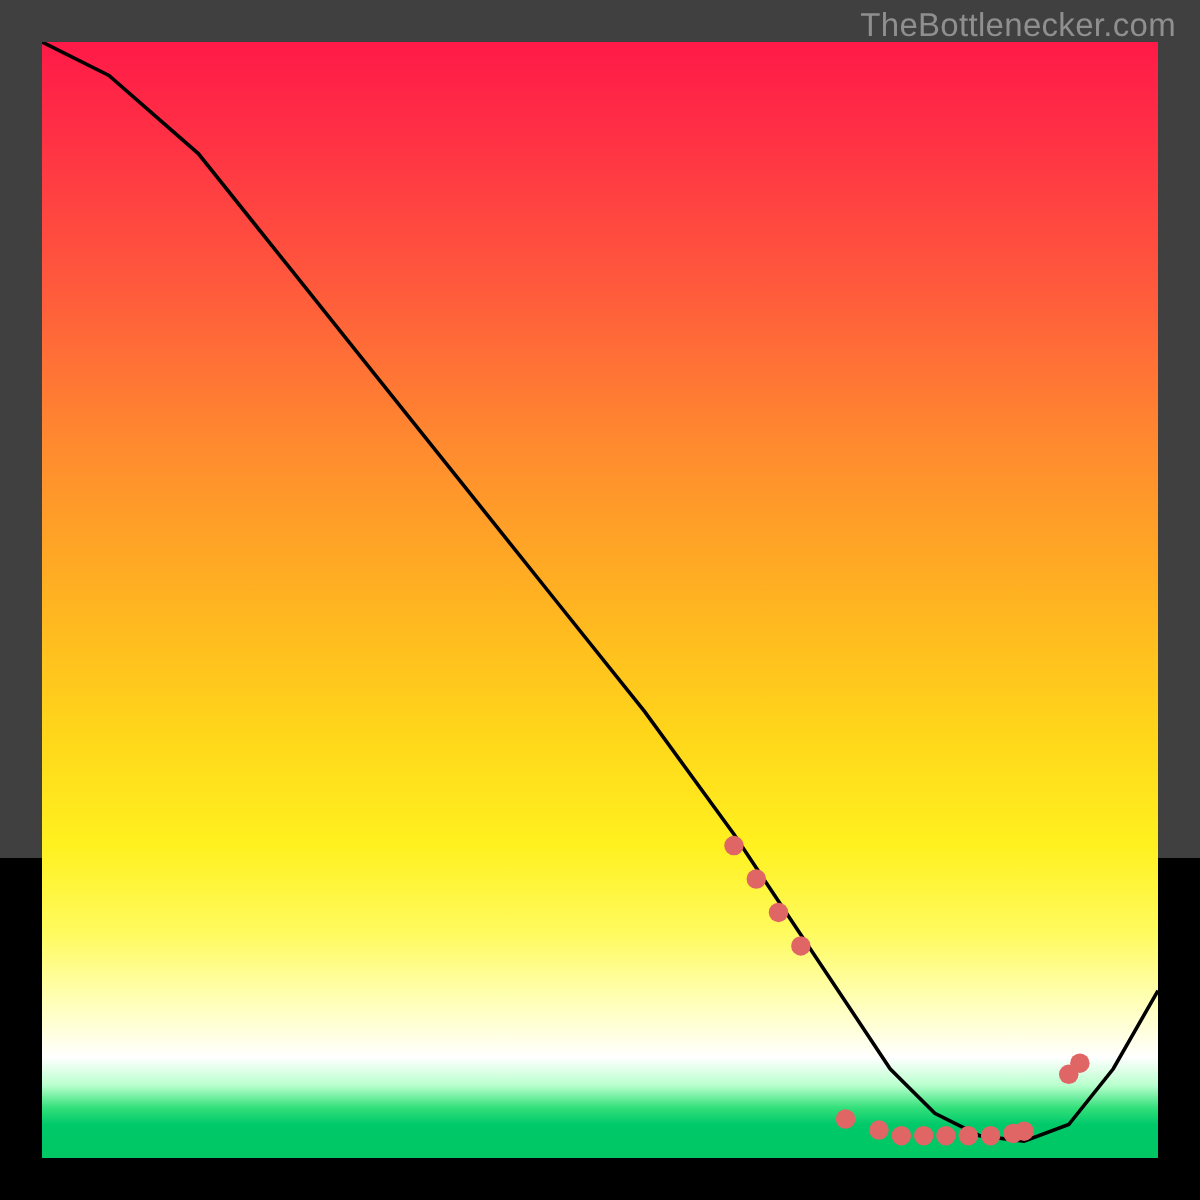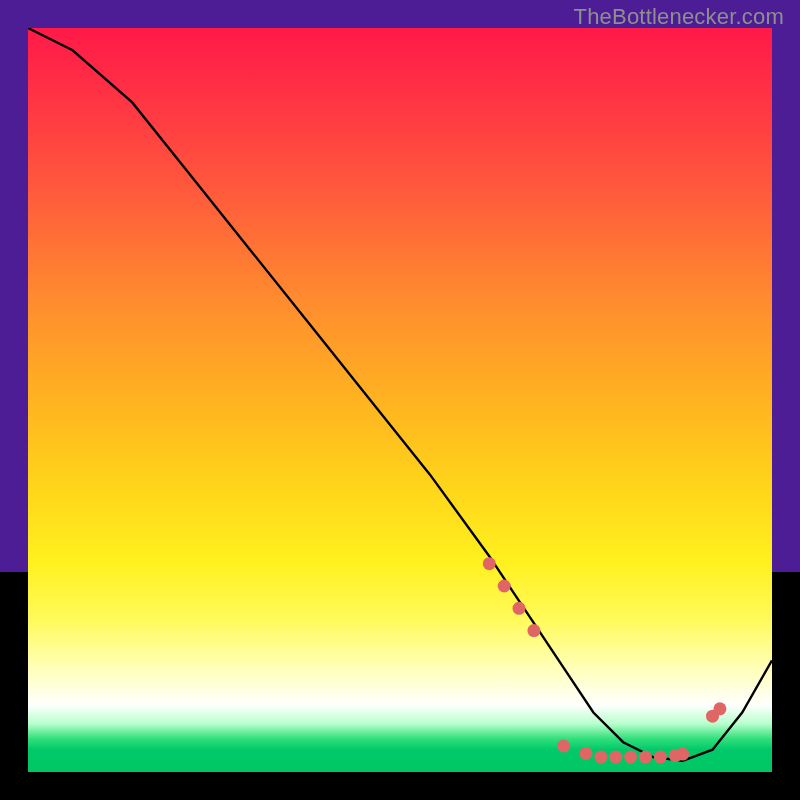--- a/index.html
+++ b/index.html
@@ -8,21 +8,21 @@
     width: 800px;
     height: 800px;
     background: #000;
     overflow: hidden;
     font-family: Arial, Helvetica, sans-serif;
   }
   .stage {
     position: relative;
     width: 800px;
     height: 572px;
-    background: #4c1d95;
+    background: #404040;
   }
   .plot {
     position: absolute;
     left: 28px;
     top: 28px;
     width: 744px;
     height: 744px;
     overflow: hidden;
   }
   .gradient {

